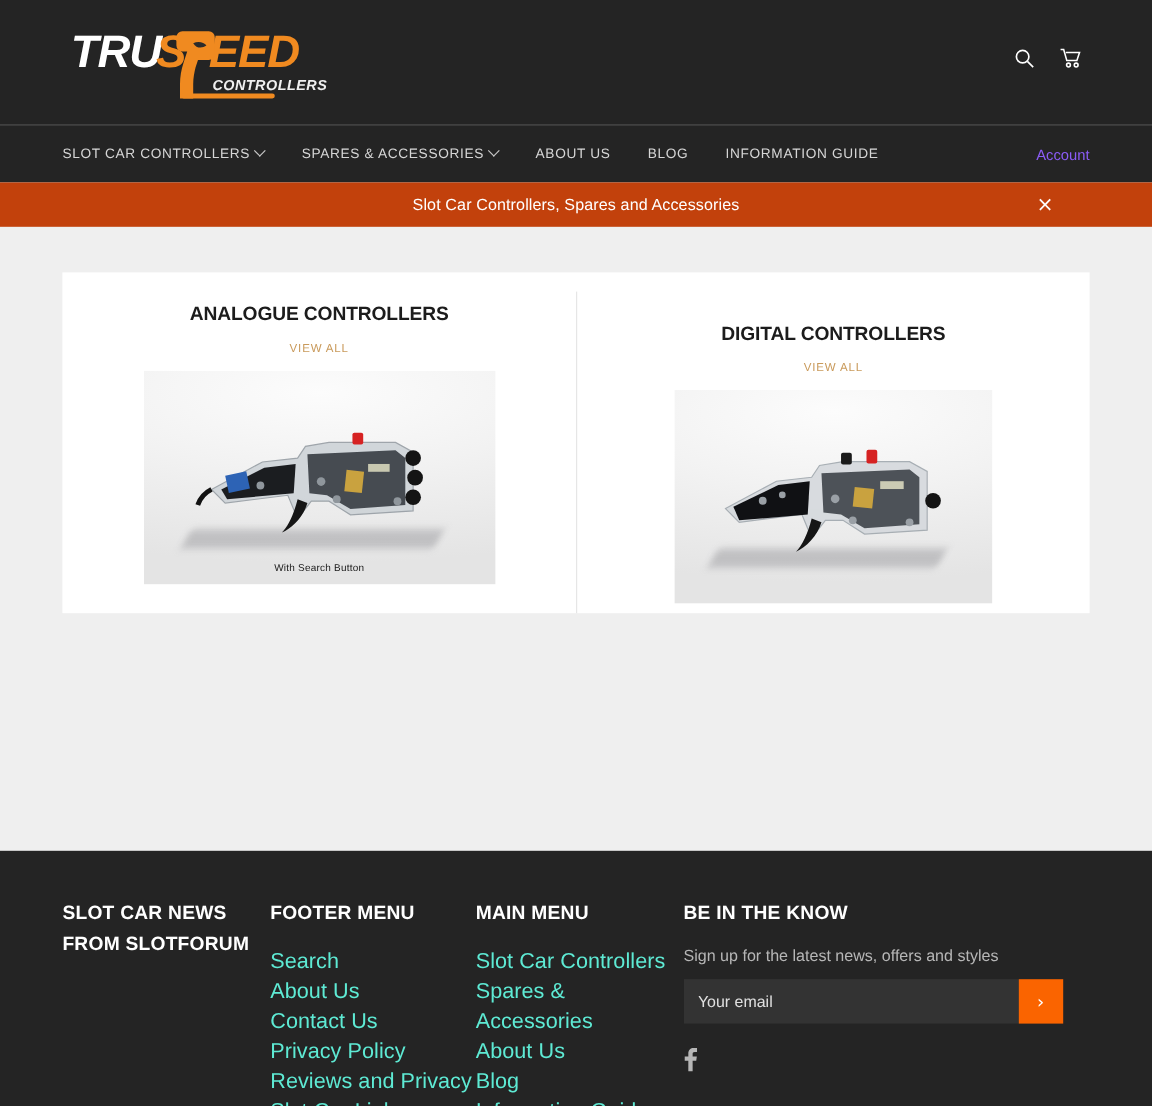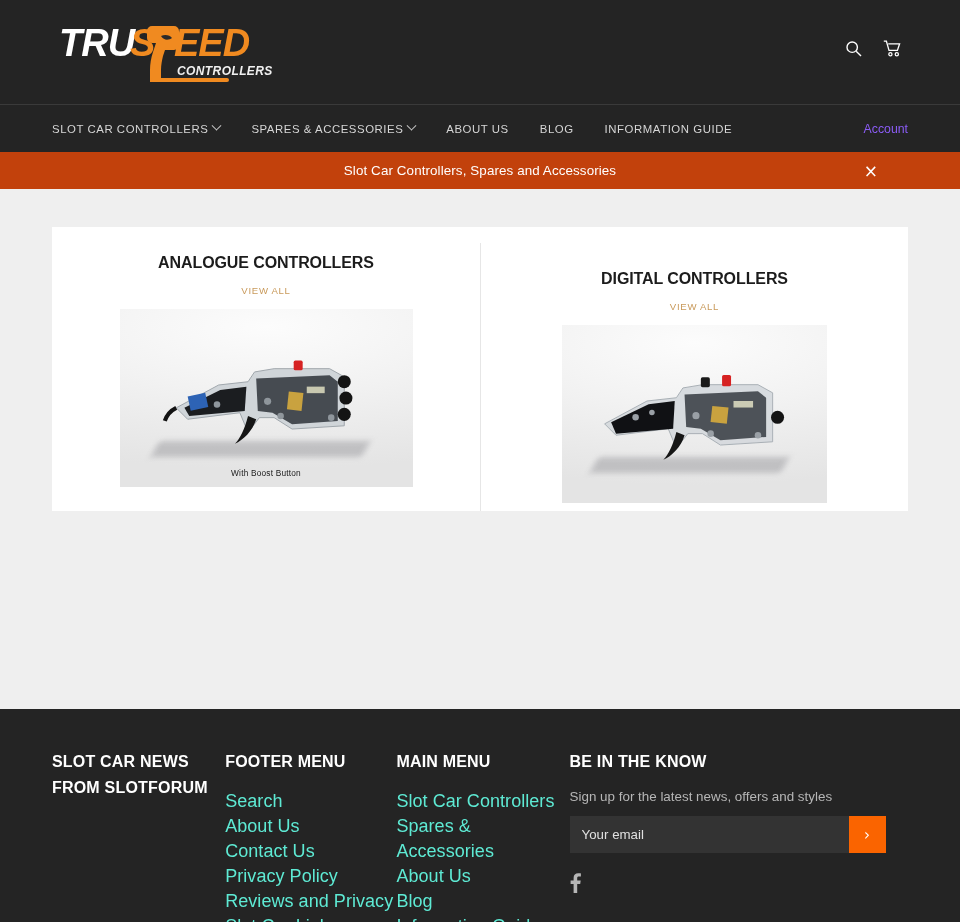--- a/index.html
+++ b/index.html
@@ -343,21 +343,21 @@
                 <circle cx="214" cy="34" r="8" fill="#141414"></circle>
                 <circle cx="216" cy="54" r="8" fill="#141414"></circle>
                 <circle cx="214" cy="74" r="8" fill="#141414"></circle>
 
                 <path d="M96 76 C92 92 86 104 80 110 C90 106 102 94 106 80 Z" fill="#161616"></path>
 
                 <path d="M8 66 C0 70 -4 76 -6 82" stroke="#131313" stroke-width="5" fill="none"></path>
               </svg>
             </div>
           </div>
-          <div class="img-caption">With Boost Button</div>
+          <div class="img-caption">With Search Button</div>
         </div>
       </div>
 
       <div class="card">
         <h2 class="card-title">Digital Controllers</h2>
         <span class="card-link">View all</span>
         <div class="card-img-wrap narrow">
           <div class="photo">
             <div class="shadow"></div>
             <div class="ctrl">

